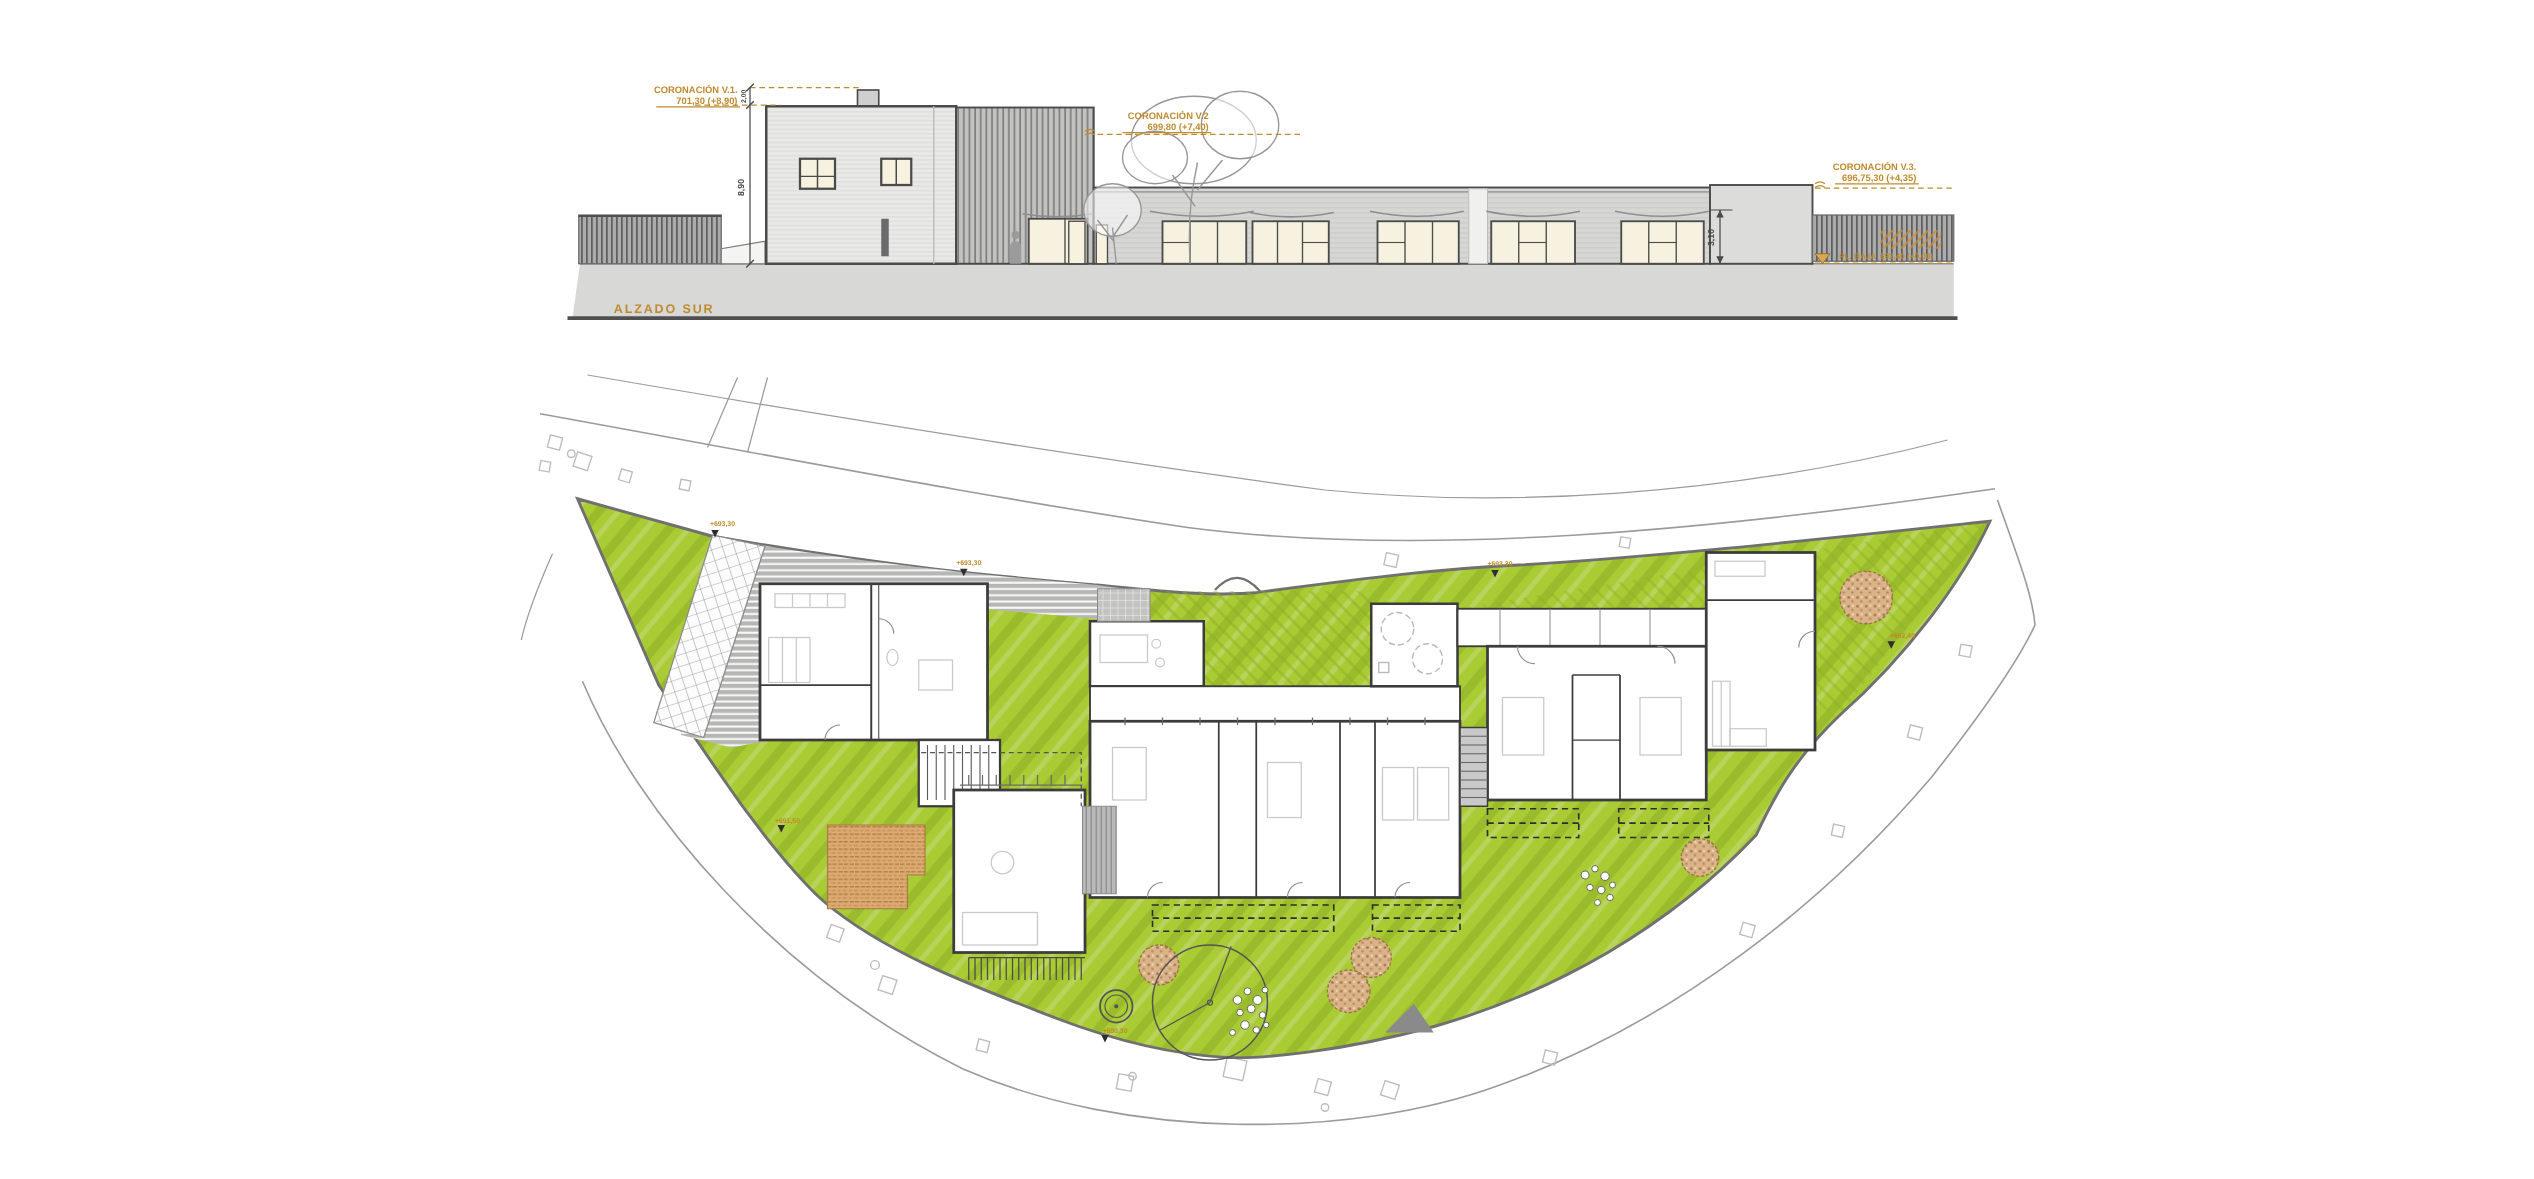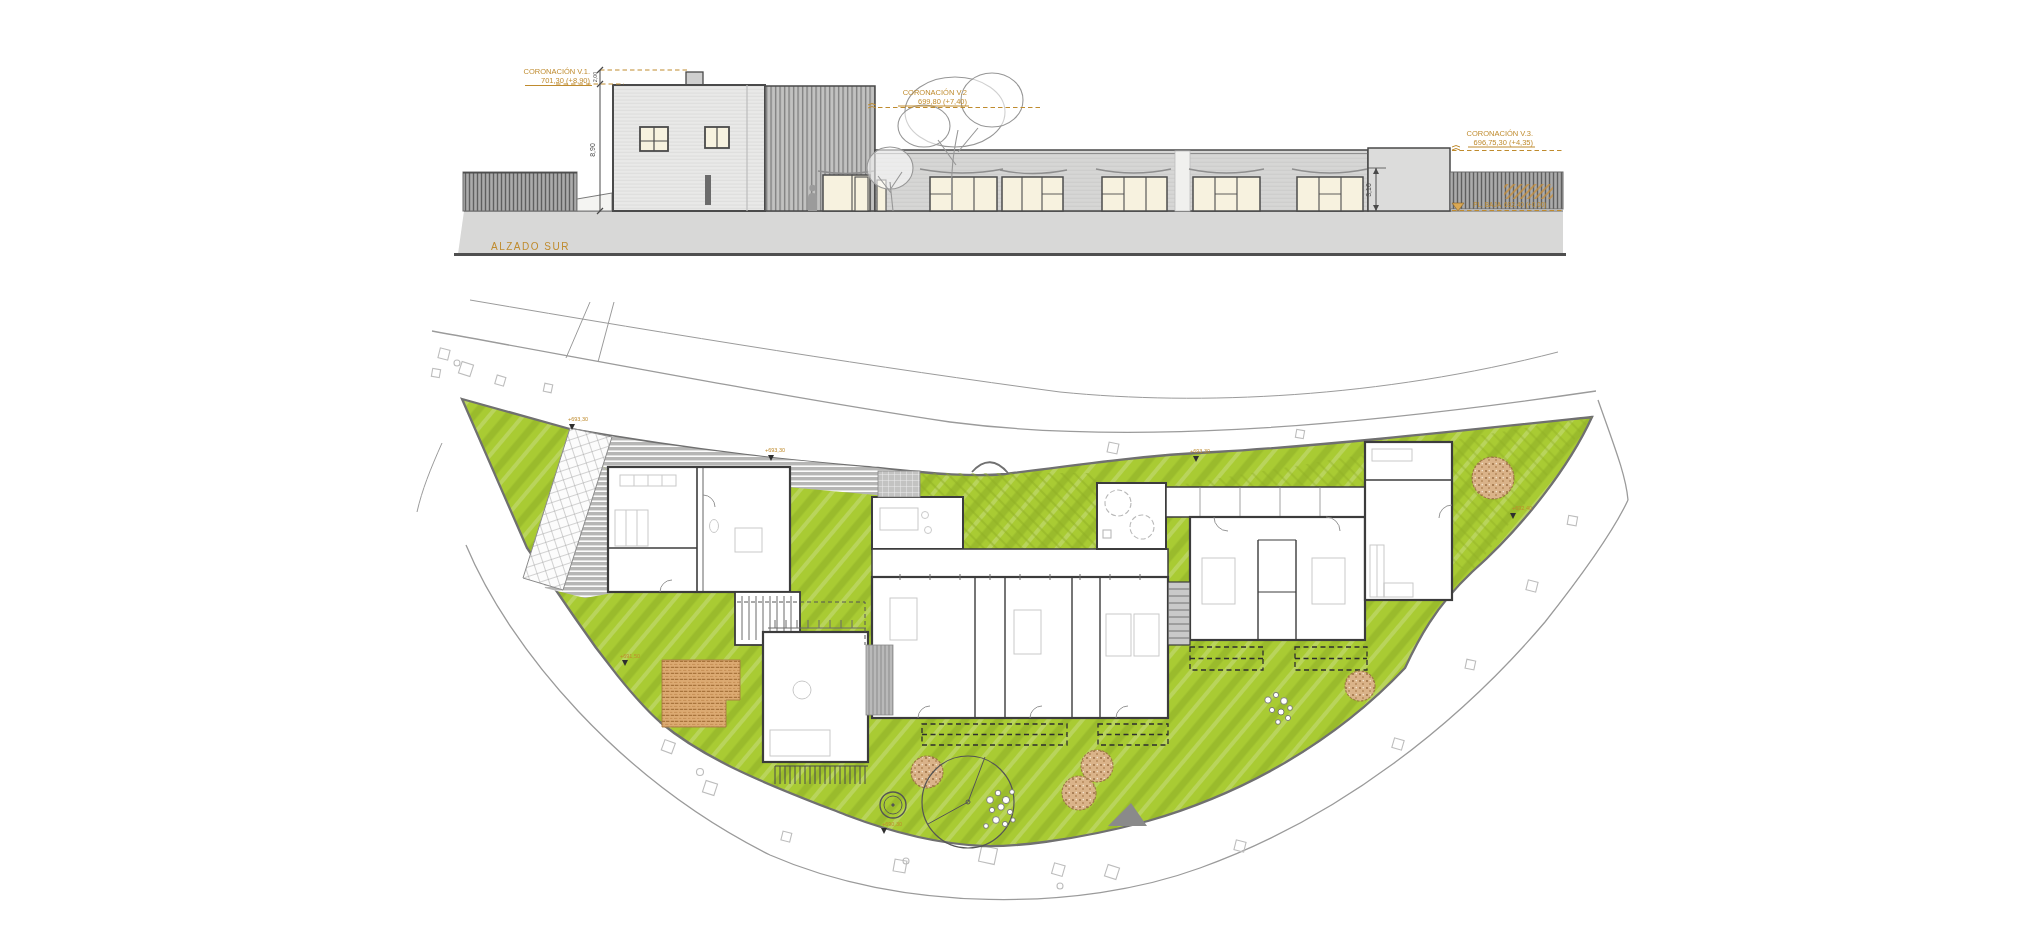--- a/index.html
+++ b/index.html
@@ -1,17 +1,17 @@
 <!DOCTYPE html>
 <html><head>
 <meta charset="utf-8">
 <style>
   html,body{margin:0;padding:0;background:#ffffff;}
   #sheet{position:relative;width:2013px;height:943px;background:#fff;overflow:hidden;
-         font-family:"Liberation Sans",sans-serif;}
+         font-family:"Liberation Sans",sans-serif;font-weight:bold;}
   svg{position:absolute;left:0;top:0;}
   text{font-family:"Liberation Sans",sans-serif;}
   .ann{fill:#bf8b2e;font-size:7.5px;}
   .annSmall{fill:#bf8b2e;font-size:6.5px;}
   .dim{fill:#4a4a4a;font-size:7px;}
   .dimSmall{fill:#4a4a4a;font-size:5.5px;}
   .title{fill:#bf8b2e;font-size:10px;letter-spacing:1.5px;}
   .spot{fill:#bf8b2e;font-size:5.5px;}
 </style>
 </head>

